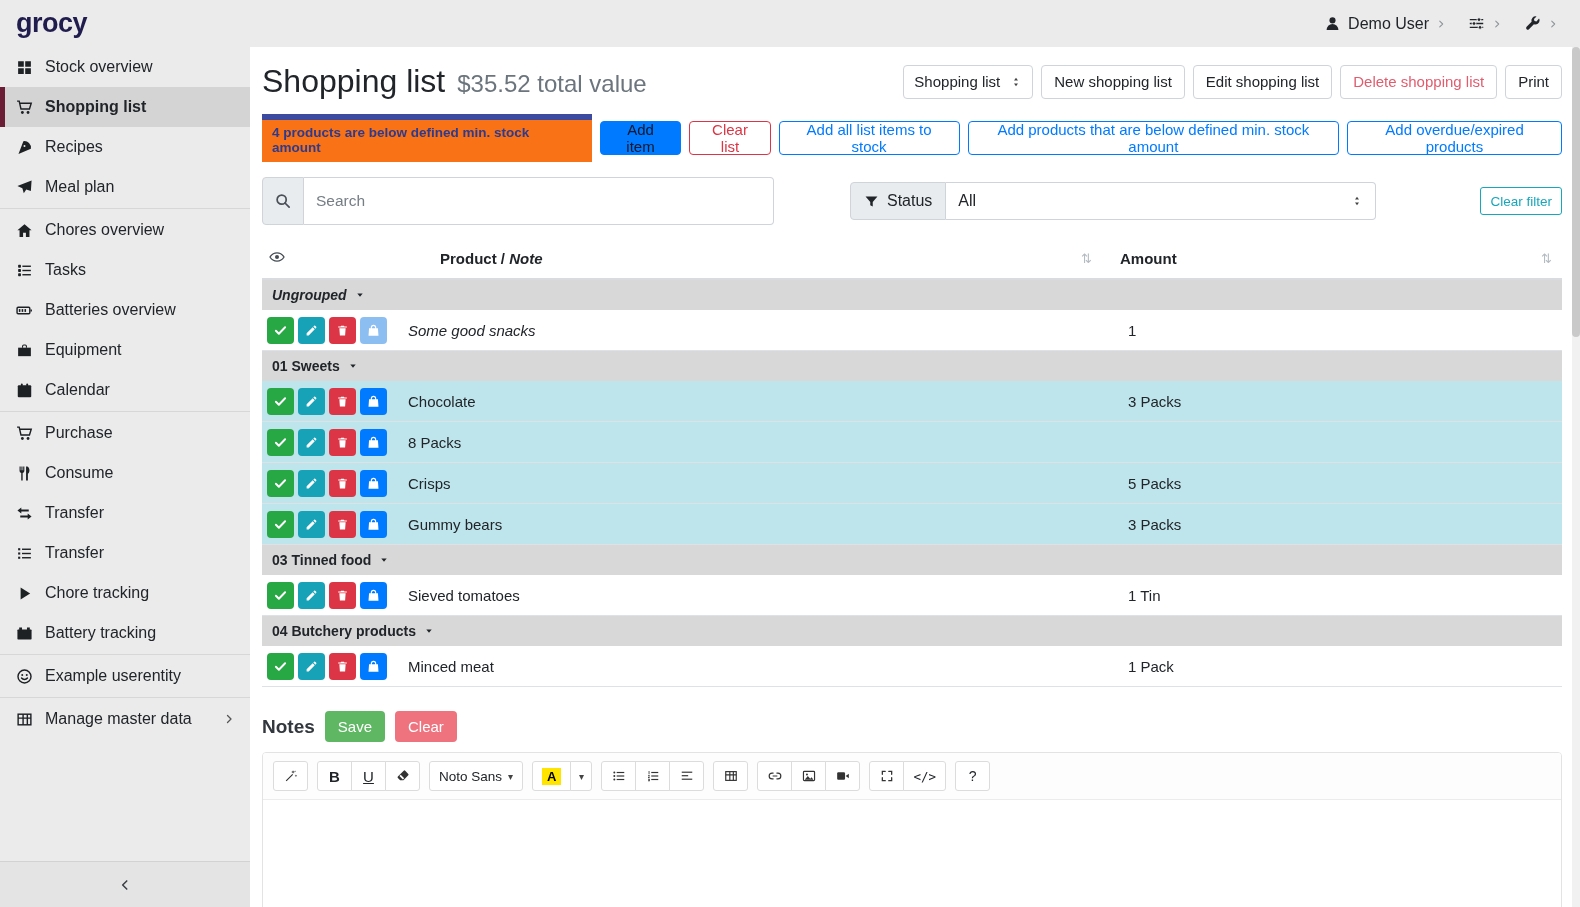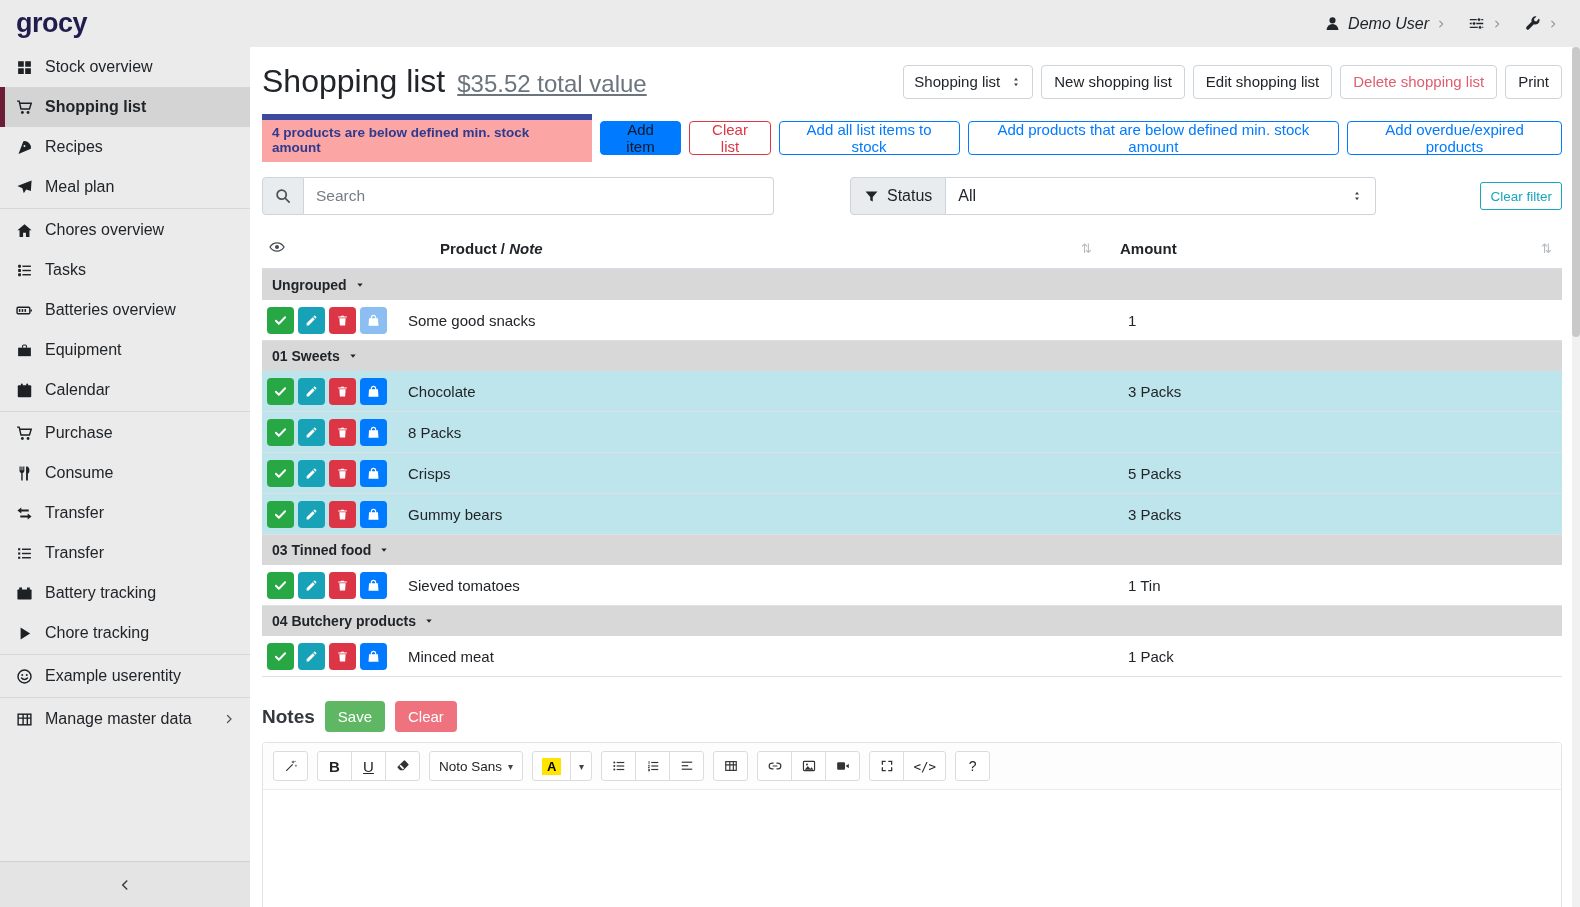--- a/index.html
+++ b/index.html
@@ -10,63 +10,63 @@
   *{box-sizing:border-box; margin:0; padding:0;}
   html,body{width:1580px;height:907px;overflow:hidden;background:#fff;
     font-family:"Liberation Sans",sans-serif; color:#212529;}
   button{font-family:inherit; cursor:pointer;}
   .app{display:grid; grid-template-columns:250px 1fr; grid-template-rows:47px 860px;
     width:1580px; height:907px;}
   
   .topbar{grid-column:1/3; background:var(--gray-bg); display:flex; align-items:center;
     justify-content:space-between; padding:0 22px 0 16px;}
   .logo{font-size:27px; font-weight:700; color:#201d4e; letter-spacing:-.5px; cursor:pointer;}
-  .top-right{display:flex; align-items:center; gap:22px;font-style:italic;}
+  .top-right{display:flex; align-items:center; gap:22px;}
   .top-item{display:flex; align-items:center; gap:7px; font-size:16px; cursor:pointer;}
   .ticn{width:17px; height:17px; color:#212529;}
   .tchev{width:10px; height:10px; color:#8e959c;}
   
   .sidebar{background:var(--gray-bg); display:flex; flex-direction:column; overflow:hidden;}
   .side-item{display:flex; align-items:center; gap:11px; padding:10px 15px; font-size:16px;
     min-height:40px; cursor:pointer;}
   .side-item.active{background:#d4d4d4; border-left:5px solid var(--sidebar-active-border);
     padding-left:10px; font-weight:700;}
   .sicon{width:19px; height:17px; flex:none; color:#1d2124;}
   .schev{width:12px; height:12px; margin-left:auto; color:#555;}
   .side-divider{border-top:1px solid #d7d7d7; margin:1px 0;}
   .sidebar-footer{margin-top:auto; border-top:1px solid #d2d2d2; background:#e4e4e4;
     height:46px; display:flex; align-items:center; justify-content:center; cursor:pointer;}
   .fchev{width:14px; height:14px; color:#3a3f44;}
   
   .main{background:#fff; padding:12px 18px 0 12px; overflow:hidden;}
   .page-head{display:flex; align-items:center; margin:4px 0 14px;}
   .head-titles{display:flex; align-items:baseline; gap:12px; flex:1;}
   .title{font-size:32px; font-weight:500; color:#212529;}
-  .subtitle{font-size:24px; color:#6c757d; font-weight:400;text-decoration:underline;}
+  .subtitle{font-size:24px; color:#6c757d; font-weight:400;}
   .head-actions{display:flex; align-items:center; gap:8px;}
   .btn{height:34px; border-radius:4px; font-size:15px; padding:0 12px; background:#fff;
     border:1px solid var(--border); color:#212529; display:flex; align-items:center; gap:8px;}
   .btn.delete{color:#e05c6e;}
   .sel{position:relative; display:flex; align-items:center; gap:10px; border:1px solid var(--border);
     border-radius:4px; background:#fff; padding:0 10px; height:34px; font-size:15px; cursor:pointer;}
   .updown{width:12px; height:14px; color:#444;}
   
   .subhead{display:flex; align-items:center; gap:8px; margin-bottom:15px;}
-  .minstock{width:348px; border-top:6px solid #3c4b9f; background:#fca5a5; color:#2d3a8e;
+  .minstock{width:348px; border-top:6px solid #3c4b9f; background:#f97316; color:#2d3a8e;
     font-weight:700; font-size:13.5px; padding:5px 10px 7px; cursor:pointer;}
   .btn-primary{background:var(--primary); border:1px solid var(--primary); color:#0f172a;}
   .btn-outline-danger{background:#fff; border:1px solid var(--danger); color:var(--danger);}
   .btn-outline-primary{background:#fff; border:1px solid var(--primary); color:var(--primary);}
   
   .filter-row{display:flex; align-items:center; margin-bottom:16px;}
   .search-group{display:flex; width:512px;}
   .input-prefix{width:42px; background:#e9ecef; border:1px solid var(--border);
     border-radius:4px 0 0 4px; display:flex; align-items:center; justify-content:center; color:#495057;}
   .input-prefix .icn{width:16px;height:16px;}
-  .search-input{flex:1; height:38px; border:1px solid var(--border); border-left:none;
+  .search-input{flex:1; height:48px; border:1px solid var(--border); border-left:none;
     border-radius:0 4px 4px 0; padding:0 12px; font-size:15.5px; color:#000000; outline:none;}
   .search-input::placeholder{color:#757d85;}
   .status-group{display:flex; margin-left:76px;}
   .status-label{background:#e9ecef; border:1px solid var(--border); border-radius:4px 0 0 4px;
     padding:0 13px; display:flex; align-items:center; gap:8px; font-size:16px; height:38px;}
   .status-label .icn{width:15px;height:15px;color:#212529;}
   .status-select{width:430px; height:38px; border:1px solid var(--border); border-left:none;
     border-radius:0 4px 4px 0; padding:0 12px; font-size:16px; display:flex; align-items:center;
     justify-content:space-between; cursor:pointer; background:#fff;}
   .clear-filter{margin-left:auto; height:28px; padding:0 9px; font-size:13.5px; border-radius:3px;
@@ -75,21 +75,21 @@
   .thead{display:flex; align-items:center; border-bottom:2px solid #d8dce0; padding:8px 8px 10px 6px;
     font-size:15px; font-weight:700;gap:26px;}
   .c1{width:146px; flex:none;}
   .c2{flex:1; display:flex; align-items:center;}
   .c3{width:434px; flex:none; display:flex; align-items:center;}
   .eicn{width:18px; height:16px; color:#454c53;}
   .sort{margin-left:auto; color:#b4bbc1; font-size:13px; font-weight:400; cursor:pointer; padding-right:2px;}
   .group-row{background:var(--group-bg); height:30px; display:flex; align-items:center; gap:8px;
     padding:0 10px; font-size:14px; font-weight:700; cursor:pointer;}
   .gcaret{width:10px; height:10px; color:#212529;}
-  .it{}
+  .it{font-style:italic;}
   .item-row{display:flex; align-items:center; height:41px; border-bottom:1px solid var(--table-border);
     font-size:15px;}
   .item-row.highlight{background:var(--highlight-row);}
   .btns{display:flex; align-items:center; gap:4px; padding-left:5px;}
   .act-btn{width:27px; height:27px; border:none; border-radius:4px; display:flex; align-items:center;
     justify-content:center; color:#fff;}
   .act-btn .bicn{width:13px; height:13px;}
   .act-btn.done{background:var(--success);}
   .act-btn.edit{background:var(--info);}
   .act-btn.delete{background:var(--danger);}
@@ -433,29 +433,29 @@
           <span class="slabel">Transfer</span>
         </div>
         <div class="side-item">
           <svg class="sicon">
             <use href="#i-inventory"></use>
           </svg>
           <span class="slabel">Transfer</span>
         </div>
         <div class="side-item">
           <svg class="sicon">
+            <use href="#i-play"></use>
+          </svg>
+          <span class="slabel">Chore tracking</span>
+        </div>
+        <div class="side-item">
+          <svg class="sicon">
             <use href="#i-car-battery"></use>
           </svg>
           <span class="slabel">Battery tracking</span>
-        </div>
-        <div class="side-item">
-          <svg class="sicon">
-            <use href="#i-play"></use>
-          </svg>
-          <span class="slabel">Chore tracking</span>
         </div>
         <div class="side-divider"></div>
         <div class="side-item">
           <svg class="sicon">
             <use href="#i-smile"></use>
           </svg>
           <span class="slabel">Example userentity</span>
         </div>
         <div class="side-divider"></div>
         <div class="side-item">

